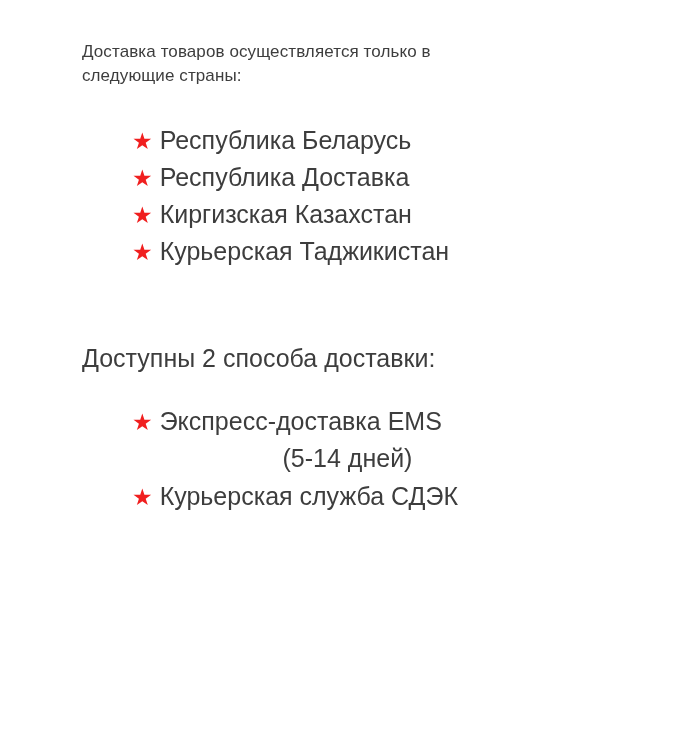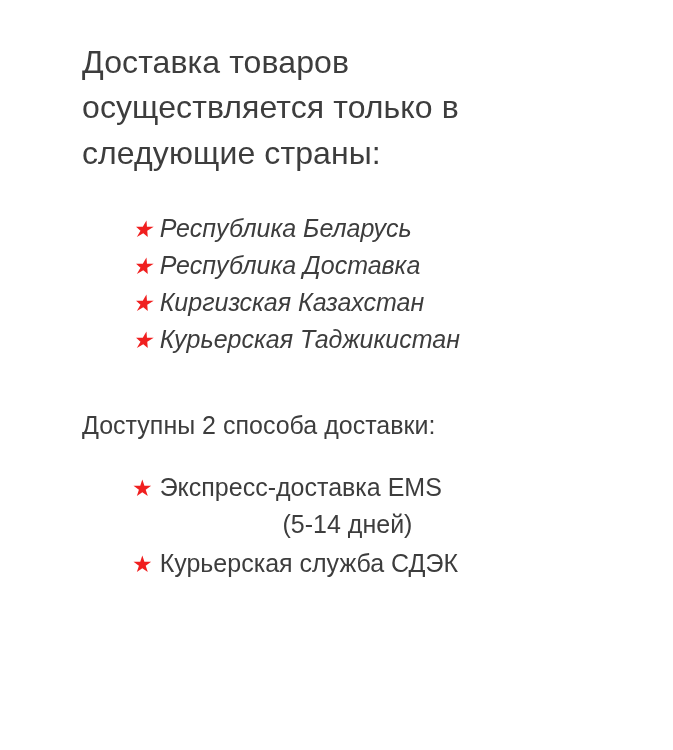--- a/index.html
+++ b/index.html
@@ -15,53 +15,52 @@
     overflow: hidden;
   }
   .page {
     position: relative;
     width: 673px;
     height: 750px;
     box-sizing: border-box;
     padding: 40px 60px 0 82px;
   }
   .intro {
-    font-size: 32px;
+    font-size: 17px;
     line-height: 1.42;
     color: #3d3d3d;
     letter-spacing: 0.1px;
     max-width: 420px;
     margin: 0;
   }
   .country-list {
     list-style: none;
     margin: 34px 0 0 0;
     padding: 0 0 0 50px;
-    font-style: italic;
   }
   .country-list li {
     font-size: 25px;
     line-height: 1.47;
     color: #3d3d3d;
     white-space: nowrap;
     display: block;
   }
   .star {
     color: #f01f1f;
     font-size: 23px;
     display: inline-block;
     vertical-align: baseline;
     margin-right: 7px;
     letter-spacing: 0;
   }
   .methods-heading {
     font-size: 25px;
     line-height: 1.42;
     color: #3d3d3d;
-    margin: 50px 0 0 0;
+    margin: 72px 0 0 0;
   }
   .methods-list {
     list-style: none;
     margin: 26px 0 0 0;
     padding: 0 0 0 50px;
   }
   .methods-list li {
     font-size: 25px;
     line-height: 1.47;
     color: #3d3d3d;

